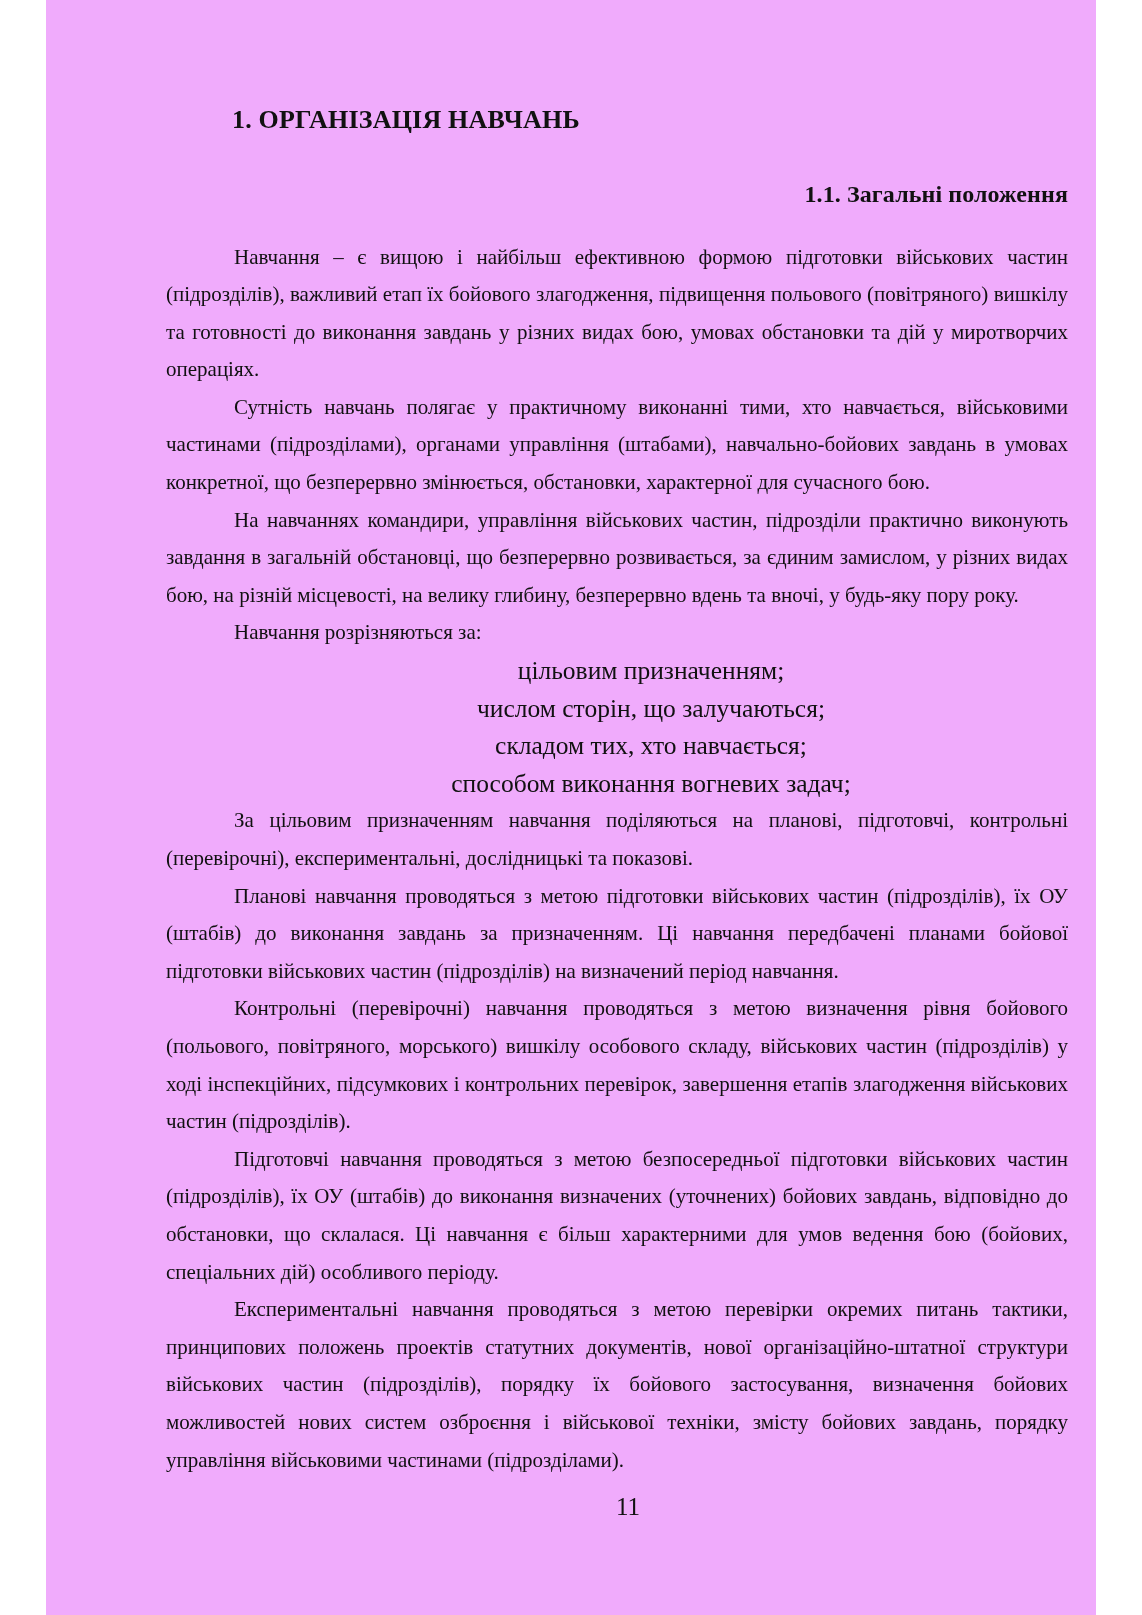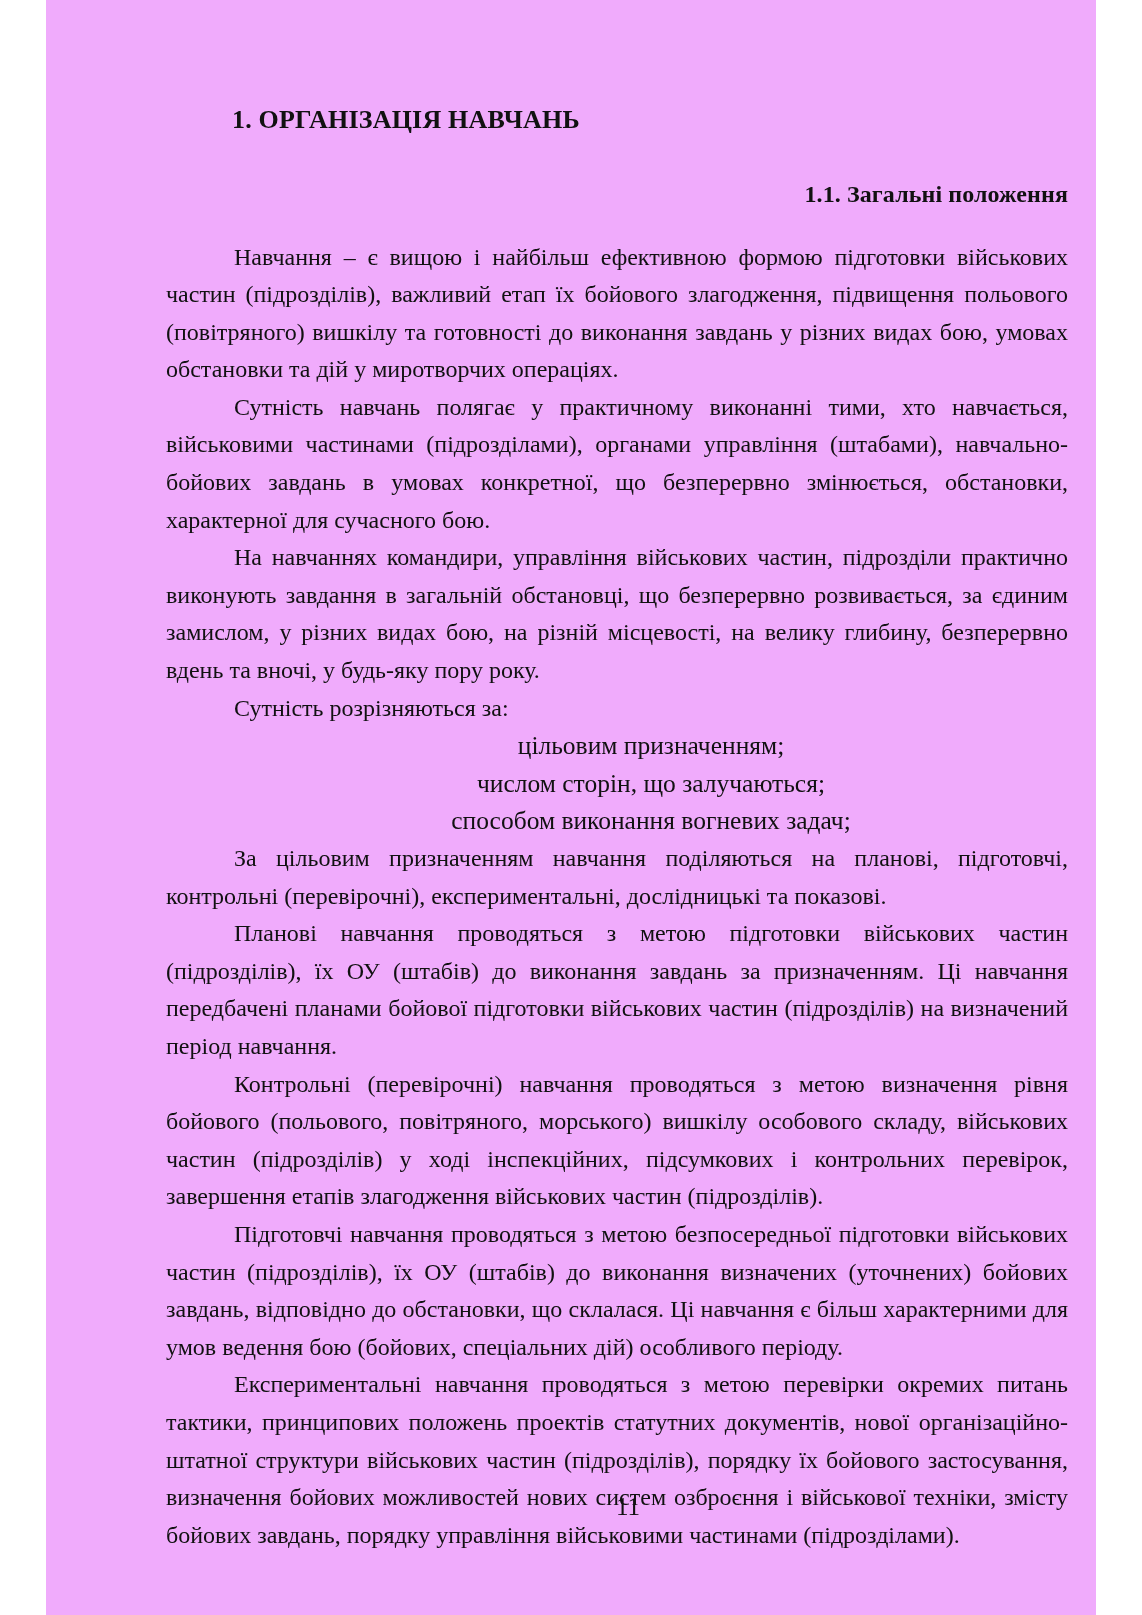--- a/index.html
+++ b/index.html
@@ -41,21 +41,21 @@
     line-height: 1.25;
     margin: 42px 0 0 64px;
     letter-spacing: 0.1px;
     white-space: nowrap;
     text-align: right;
   }
   .body-block {
     margin-top: 30px;
   }
   p.para {
-    font-size: 24px;
+    font-size: 21px;
     line-height: 37.6px;
     text-align: justify;
     text-justify: inter-word;
     text-indent: 68px;
     margin: 0;
     hyphens: none;
   }
   p.para.last-line-natural {
     text-align-last: left;
   }
@@ -93,25 +93,26 @@
     <h2 class="heading-2">1.1. Загальні положення</h2>
 
     <div class="body-block">
 
       <p class="para last-line-natural">Навчання – є вищою і найбільш ефективною формою підготовки військових частин (підрозділів), важливий етап їх бойового злагодження, підвищення польового (повітряного) вишкілу та готовності до виконання завдань у різних видах бою, умовах обстановки та дій у миротворчих операціях.</p>
 
       <p class="para last-line-natural">Сутність навчань полягає у практичному виконанні тими, хто навчається, військовими частинами (підрозділами), органами управління (штабами), навчально-бойових завдань в умовах конкретної, що безперервно змінюється, обстановки, характерної для сучасного бою.</p>
 
       <p class="para last-line-natural">На навчаннях командири, управління військових частин, підрозділи практично виконують завдання в загальній обстановці, що безперервно розвивається, за єдиним замислом, у різних видах бою, на різній місцевості, на велику глибину, безперервно вдень та вночі, у будь-яку пору року.</p>
 
-      <p class="para last-line-natural">Сутність розрізняються за:</p>
+      <p class="para last-line-natural">Навчання розрізняються за:</p>
 
       <ul class="plain-list">
         <li>цільовим призначенням;</li>
         <li>числом сторін, що залучаються;</li>
+        <li>складом тих, хто навчається;</li>
         <li>способом виконання вогневих задач;</li>
       </ul>
 
       <p class="para last-line-natural">За цільовим призначенням навчання поділяються на планові, підготовчі, контрольні (перевірочні), експериментальні, дослідницькі та показові.</p>
 
       <p class="para last-line-natural">Планові навчання проводяться з метою підготовки військових частин (підрозділів), їх ОУ (штабів) до виконання завдань за призначенням. Ці навчання передбачені планами бойової підготовки військових частин (підрозділів) на визначений період навчання.</p>
 
       <p class="para last-line-natural">Контрольні (перевірочні) навчання проводяться з метою визначення рівня бойового (польового, повітряного, морського) вишкілу особового складу, військових частин (підрозділів) у ході інспекційних, підсумкових і контрольних перевірок, завершення етапів злагодження військових частин (підрозділів).</p>
 
       <p class="para last-line-natural">Підготовчі навчання проводяться з метою безпосередньої підготовки військових частин (підрозділів), їх ОУ (штабів) до виконання визначених (уточнених) бойових завдань, відповідно до обстановки, що склалася. Ці навчання є більш характерними для умов ведення бою (бойових, спеціальних дій) особливого періоду.</p>

